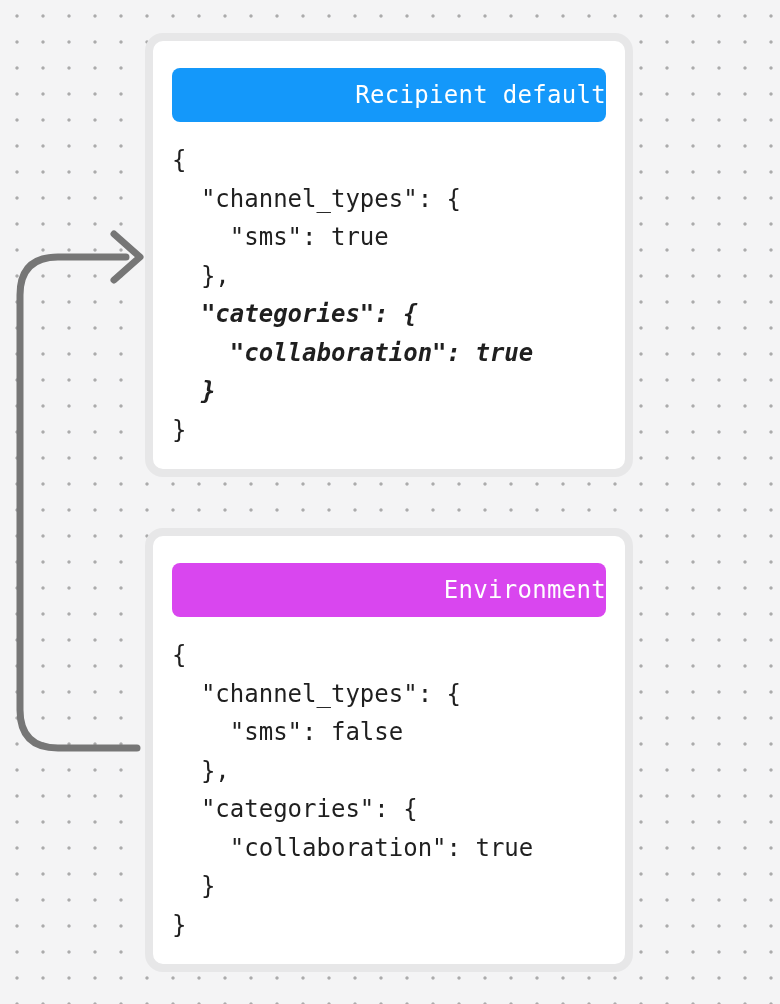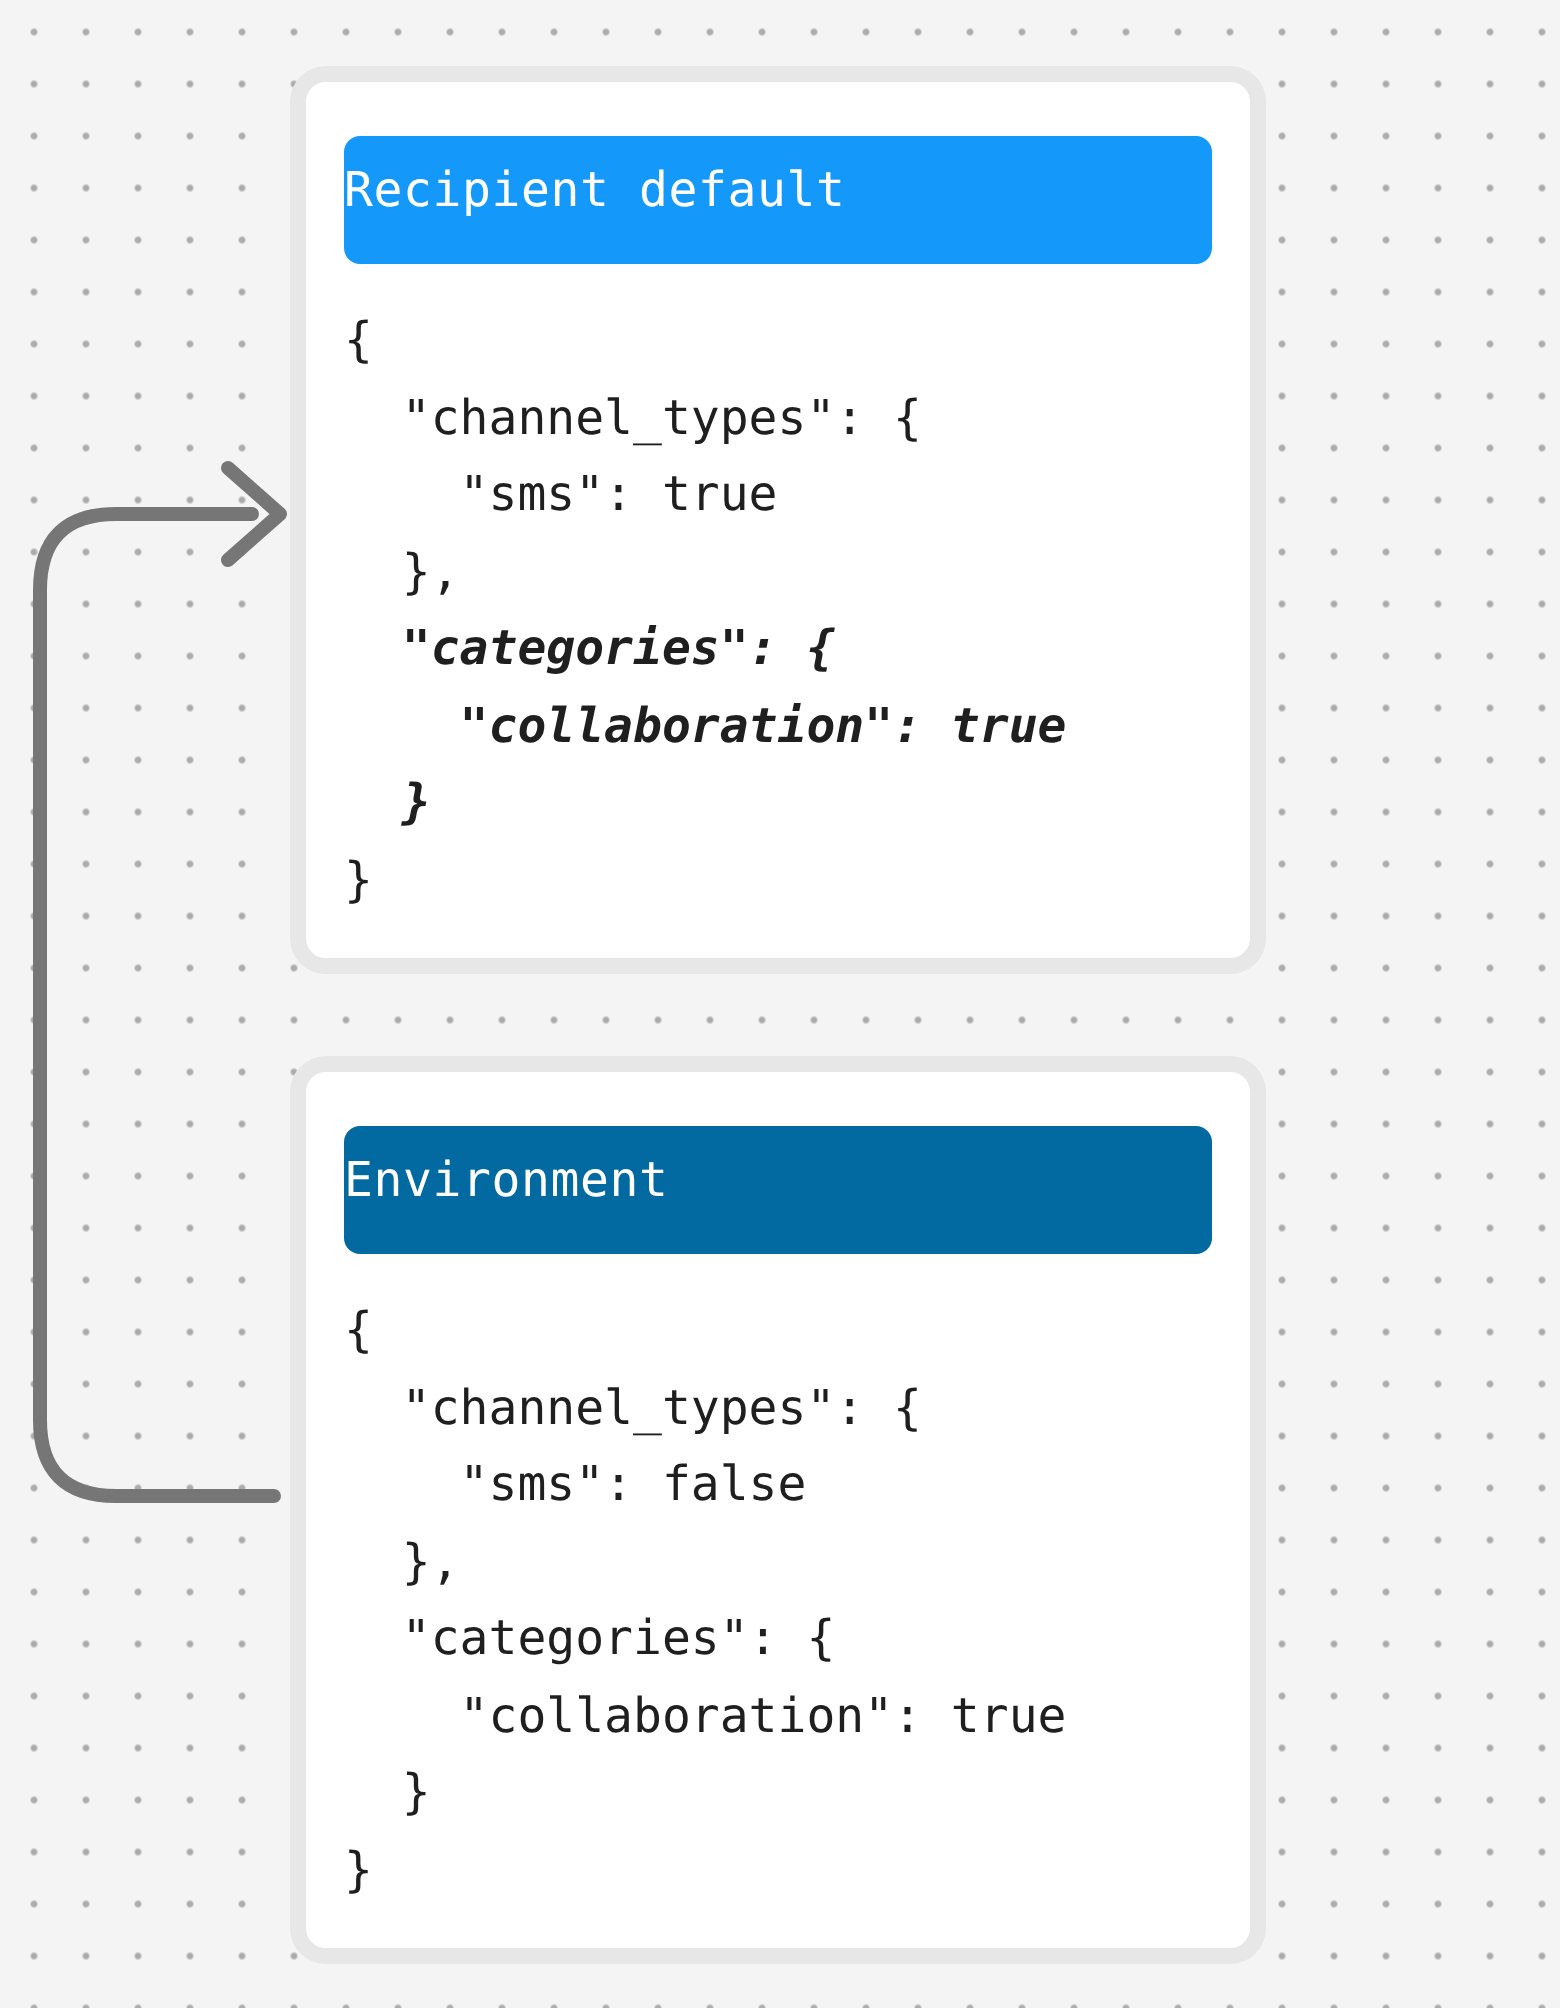--- a/index.html
+++ b/index.html
@@ -31,24 +31,24 @@
     width: 488px;
     box-sizing: border-box;
     background: #ffffff;
     border: 8px solid #e7e7e8;
     border-radius: 18px;
     padding: 27px 19px 20px 19px;
   }
   .card-top { top: 33px; }
   .card-bottom { top: 528px; }
   .card-header {
-    height: 64px;
+    height: 54px;
     line-height: 54px;
     border-radius: 8px;
-    text-align: left;
+    text-align: right;
     color: #ffffff;
     font-size: 24px;
     letter-spacing: 0.3px;
     white-space: nowrap;
     overflow: hidden;
   }
   .code {
     margin: 19px 0 0 0;
     font-size: 24px;
     line-height: 38.5px;
@@ -68,15 +68,15 @@
   <path id="arrow-shaft" d="M137 748 H58 Q20 748 20 710 V295 Q20 257 58 257 H126" fill="none" stroke-width="7" stroke-linecap="round" stroke-linejoin="round" stroke="#767676"></path>
   <polyline id="arrow-head" points="114,234 140,257 114,280" fill="none" stroke-width="7" stroke-linecap="round" stroke-linejoin="round" stroke="#767676"></polyline>
 </svg>
 
 <div class="card card-top">
   <div class="card-header" style="background: rgb(20, 152, 250); color: rgb(255, 255, 255);">Recipient default</div>
   <pre class="code"><span class="line">{</span><span class="line">  "channel_types": {</span><span class="line">    "sms": true</span><span class="line">  },</span><span class="line italic">  "categories": {</span><span class="line italic">    "collaboration": true</span><span class="line italic">  }</span><span class="line">}</span></pre>
 </div>
 
 <div class="card card-bottom">
-  <div class="card-header" style="background: #0369a1; color: rgb(255, 255, 255);">Environment</div>
+  <div class="card-header" style="background: #d946ef; color: rgb(255, 255, 255);">Environment</div>
   <pre class="code"><span class="line">{</span><span class="line">  "channel_types": {</span><span class="line">    "sms": false</span><span class="line">  },</span><span class="line">  "categories": {</span><span class="line">    "collaboration": true</span><span class="line">  }</span><span class="line">}</span></pre>
 </div>
 
 </body></html>

